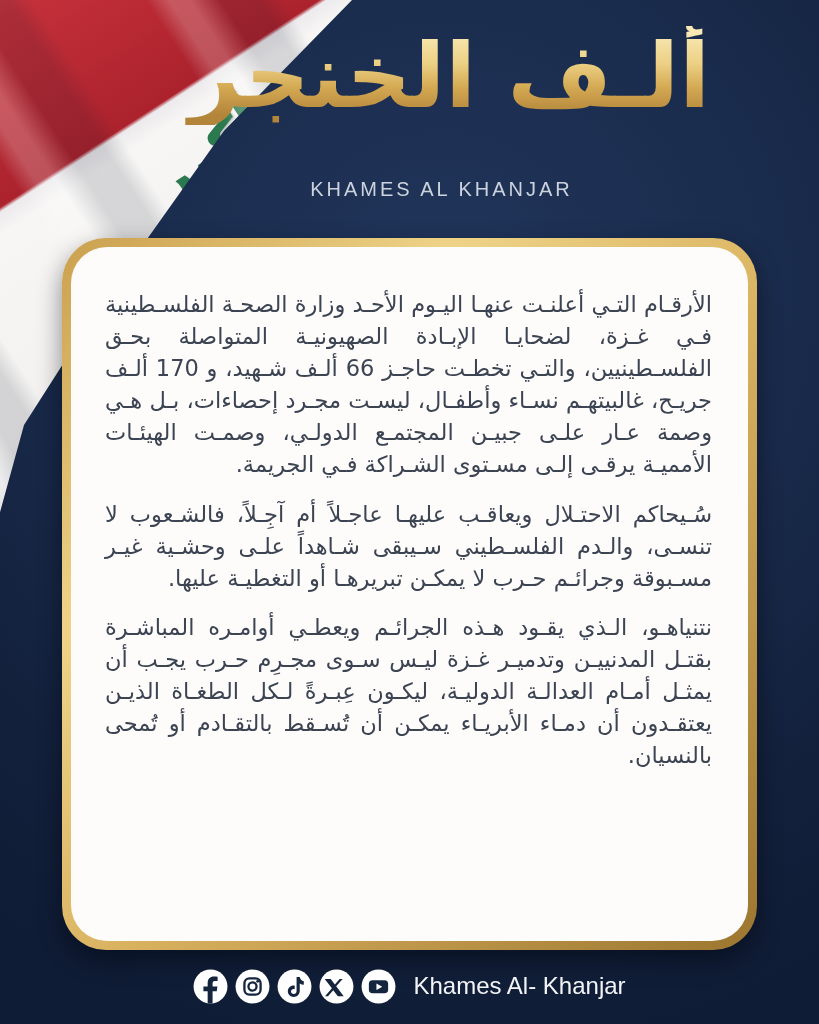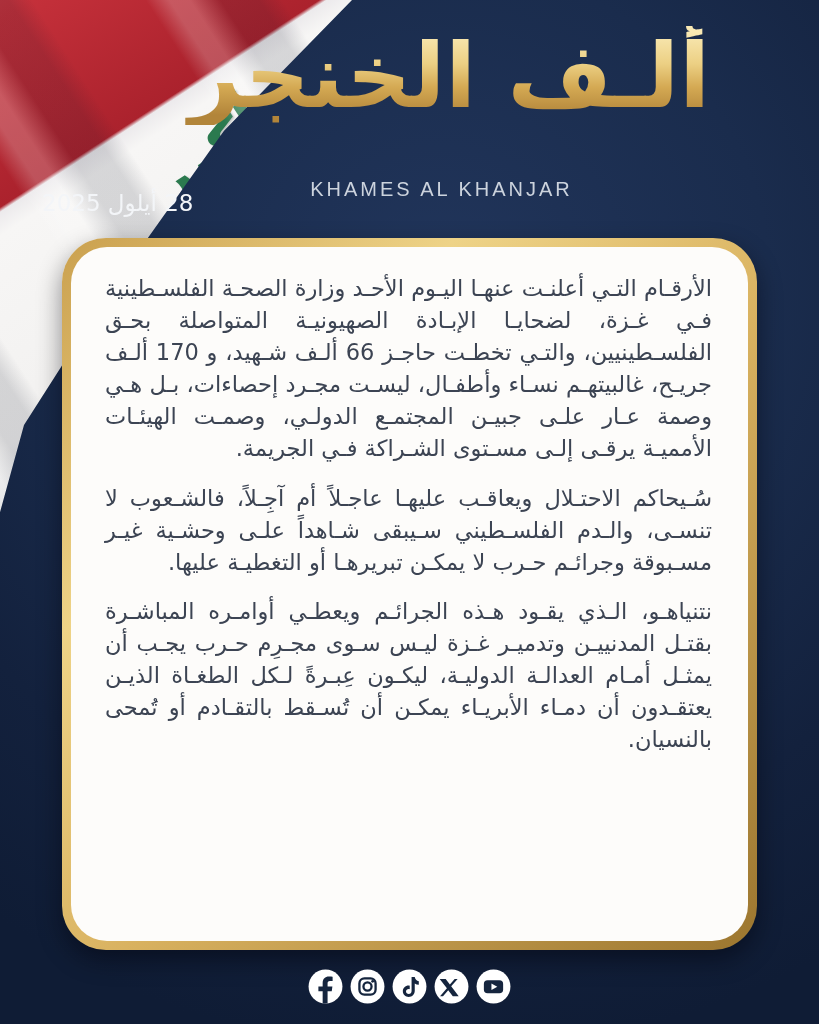--- a/index.html
+++ b/index.html
@@ -65,21 +65,21 @@
     background: linear-gradient(135deg, #caa04e 0%, #eed387 28%, #d9b260 55%, #9c762f 100%);
     box-shadow: 0 10px 24px rgba(0,0,8,.45);
   }
   .panel{
     width:100%; height:100%; border-radius:36px; background:#fdfcfa;
     padding:26px 36px 20px 34px; overflow:hidden;
   }
   .statement{ direction:rtl; }
   .statement p{
     font-size:22.5px; line-height:1.42; color:#3c4453;
-    text-align:justify; margin:0 0 18px 0;
+    text-align:justify; margin:16px 0 18px 0;
   }
   .statement p:last-child{ margin-bottom:0; }
 
   
   .footer{
     position:absolute; top:964px; left:0; width:100%; height:44px;
     display:flex; align-items:center; justify-content:center; gap:7px;
   }
   .sicon{ display:inline-flex; width:35px; height:35px; }
   .sicon svg{ width:35px; height:35px; }
@@ -94,21 +94,20 @@
 <div class="canvas">
 
   <div class="flag-wrap">
     <div class="flag-cloth">
       <div class="takbir">الله أكبر</div>
     </div>
   </div>
 
   <div class="calligraphy">ألـف الخنجر</div>
   <div class="latin-name">KHAMES AL KHANJAR</div>
-  <div class="post-date">28 أيلول 2025</div>
 
   <div class="panel-border">
     <div class="panel">
       <div class="statement">
         <p>الأرقـام التـي أعلنـت عنهـا اليـوم الأحـد وزارة الصحـة الفلسـطينية فـي غـزة، لضحايـا الإبـادة الصهيونيـة المتواصلة بحـق الفلسـطينيين، والتـي تخطـت حاجـز 66 ألـف شـهيد، و 170 ألـف جريـح، غالبيتهـم نسـاء وأطفـال، ليسـت مجـرد إحصاءات، بـل هـي وصمة عـار علـى جبيـن المجتمـع الدولـي، وصمـت الهيئـات الأمميـة يرقـى إلـى مسـتوى الشـراكة فـي الجريمة.</p>
         <p>سُـيحاكم الاحتـلال ويعاقـب عليهـا عاجـلاً أم آجِـلاً، فالشـعوب لا تنسـى، والـدم الفلسـطيني سـيبقى شـاهداً علـى وحشـية غيـر مسـبوقة وجرائـم حـرب لا يمكـن تبريرهـا أو التغطيـة عليها.</p>
         <p>نتنياهـو، الـذي يقـود هـذه الجرائـم ويعطـي أوامـره المباشـرة بقتـل المدنييـن وتدميـر غـزة ليـس سـوى مجـرِم حـرب يجـب أن يمثـل أمـام العدالـة الدوليـة، ليكـون عِبـرةً لـكل الطغـاة الذيـن يعتقـدون أن دمـاء الأبريـاء يمكـن أن تُسـقط بالتقـادم أو تُمحى بالنسيان.</p>
       </div>
     </div>
   </div>
@@ -146,15 +145,16 @@
     </span>
 
     <span class="sicon">
       <svg viewBox="0 0 32 32">
         <circle cx="16" cy="16" r="15.5" fill="#ffffff"></circle>
         <rect x="7.2" y="10.3" width="17.6" height="11.8" rx="3.4" fill="#15253e"></rect>
         <path fill="#ffffff" d="M14.1 13.2l5.4 3-5.4 3z"></path>
       </svg>
     </span>
 
+    <span class="handle">Khames Al- Khanjar</span>
   </div>
 
 </div>
 
 </body></html>

